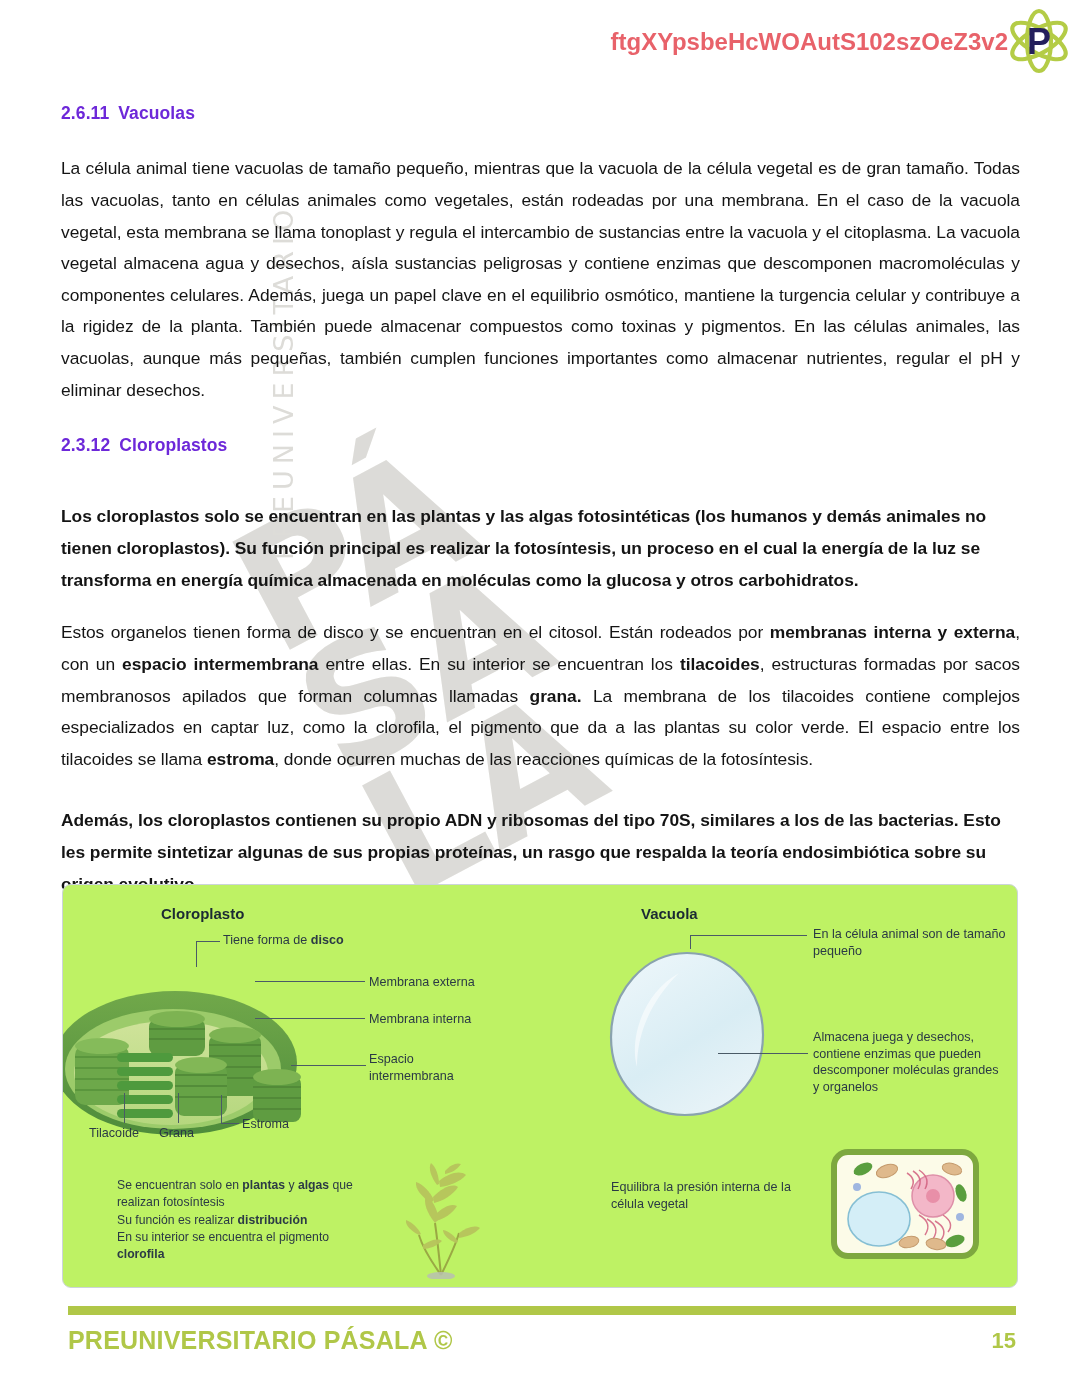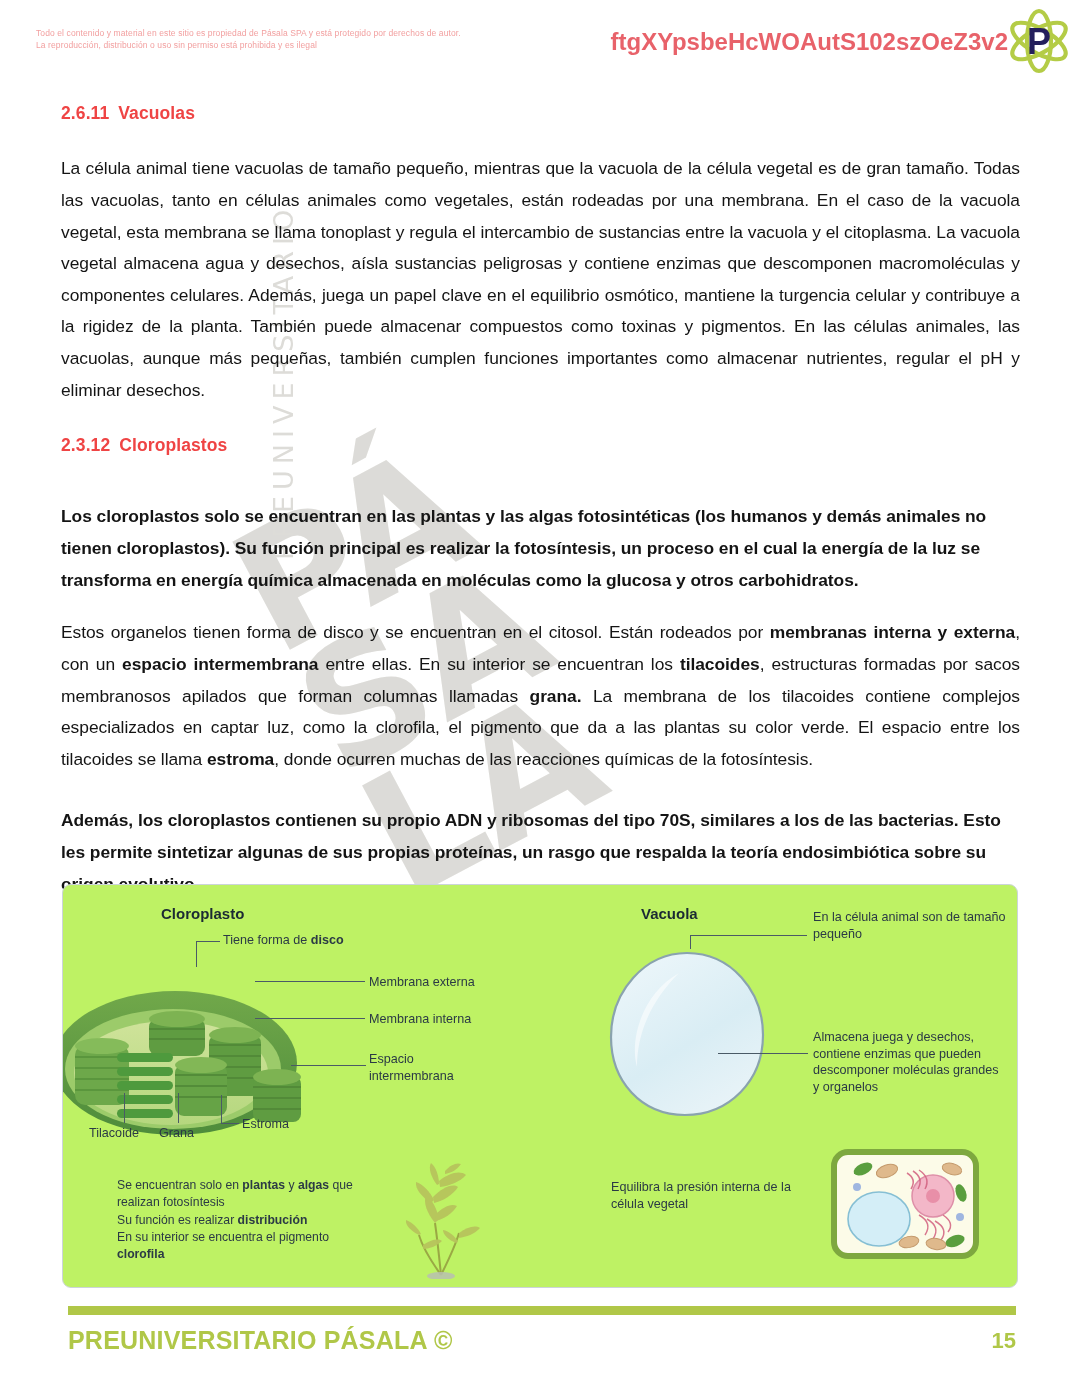--- a/index.html
+++ b/index.html
@@ -101,21 +101,21 @@
     left: 0; top: 0;
     width: 1080px;
     z-index: 2;
   }
   .section-heading {
     position: absolute;
     left: 61px;
     font-family: "Liberation Sans", sans-serif;
     font-weight: 700;
     font-size: 17.5px;
-    color: #ef4444;
+    color: #6d28d9;
     letter-spacing: 0.1px;
     white-space: nowrap;
     text-align: center;
   }
   .section-heading .num { margin-right: 9px; }
 
   .body-par {
     position: absolute;
     left: 61px;
     width: 959px;
@@ -203,24 +203,20 @@
 <body>
 
 <div class="watermark-layer">
   <div class="wm-big">PÁ
 SA
 LA</div>
   <div class="wm-vertical">PREUNIVERSITARIO</div>
 </div>
 
 <div class="page-header">
-  <div class="copyright-notice">
-    <div>Todo el contenido y material en este sitio es propiedad de Pásala SPA y está protegido por derechos de autor.</div>
-    <div>La reproducción, distribución o uso sin permiso está prohibida y es ilegal</div>
-  </div>
   <div class="doc-code">ftgXYpsbeHcWOAutS102szOeZ3v2</div>
   <div class="brand-logo">
     <svg viewBox="0 0 66 66" width="66" height="66" aria-hidden="true">
       <g fill="none" stroke="#b4cc46" stroke-width="4.2">
         <ellipse cx="33" cy="33" rx="12" ry="30"></ellipse>
         <ellipse cx="33" cy="33" rx="12" ry="30" transform="rotate(60 33 33)"></ellipse>
         <ellipse cx="33" cy="33" rx="12" ry="30" transform="rotate(120 33 33)"></ellipse>
       </g>
       <text x="33" y="46" text-anchor="middle" font-family="Liberation Sans, sans-serif" font-size="36" font-weight="700" fill="#241f5c">P</text>
     </svg>
@@ -407,21 +403,21 @@
              C128 6 160 44 160 88
              C160 134 126 168 82 168
              C38 168 8 134 8 90
              C8 44 42 6 84 6 Z" fill="url(#vacG)" stroke="#8aa3ae" stroke-width="2.2"></path>
     <path d="M34 120 C26 92 40 46 76 26 C48 54 34 86 34 120 Z" fill="#ffffff" opacity="0.55"></path>
   </svg>
 
   <div class="leader v" style="left:627px; top:50px; height:14px;"></div>
   <div class="leader h" style="left:627px; top:50px; width:117px;"></div>
 
-  <div class="fig-label" style="left:750px; top:24px; width:210px;">
+  <div class="fig-label" style="left:750px; top:41px; width:210px;">
     <div>En la célula animal son de tamaño</div>
     <div>pequeño</div>
   </div>
 
 
   <div class="leader h" style="left:655px; top:168px; width:90px;"></div>
   <div class="fig-label" style="left:750px; top:144px; width:220px;">
     <div>Almacena juega y desechos,</div>
     <div>contiene enzimas que pueden</div>
     <div>descomponer moléculas grandes</div>

